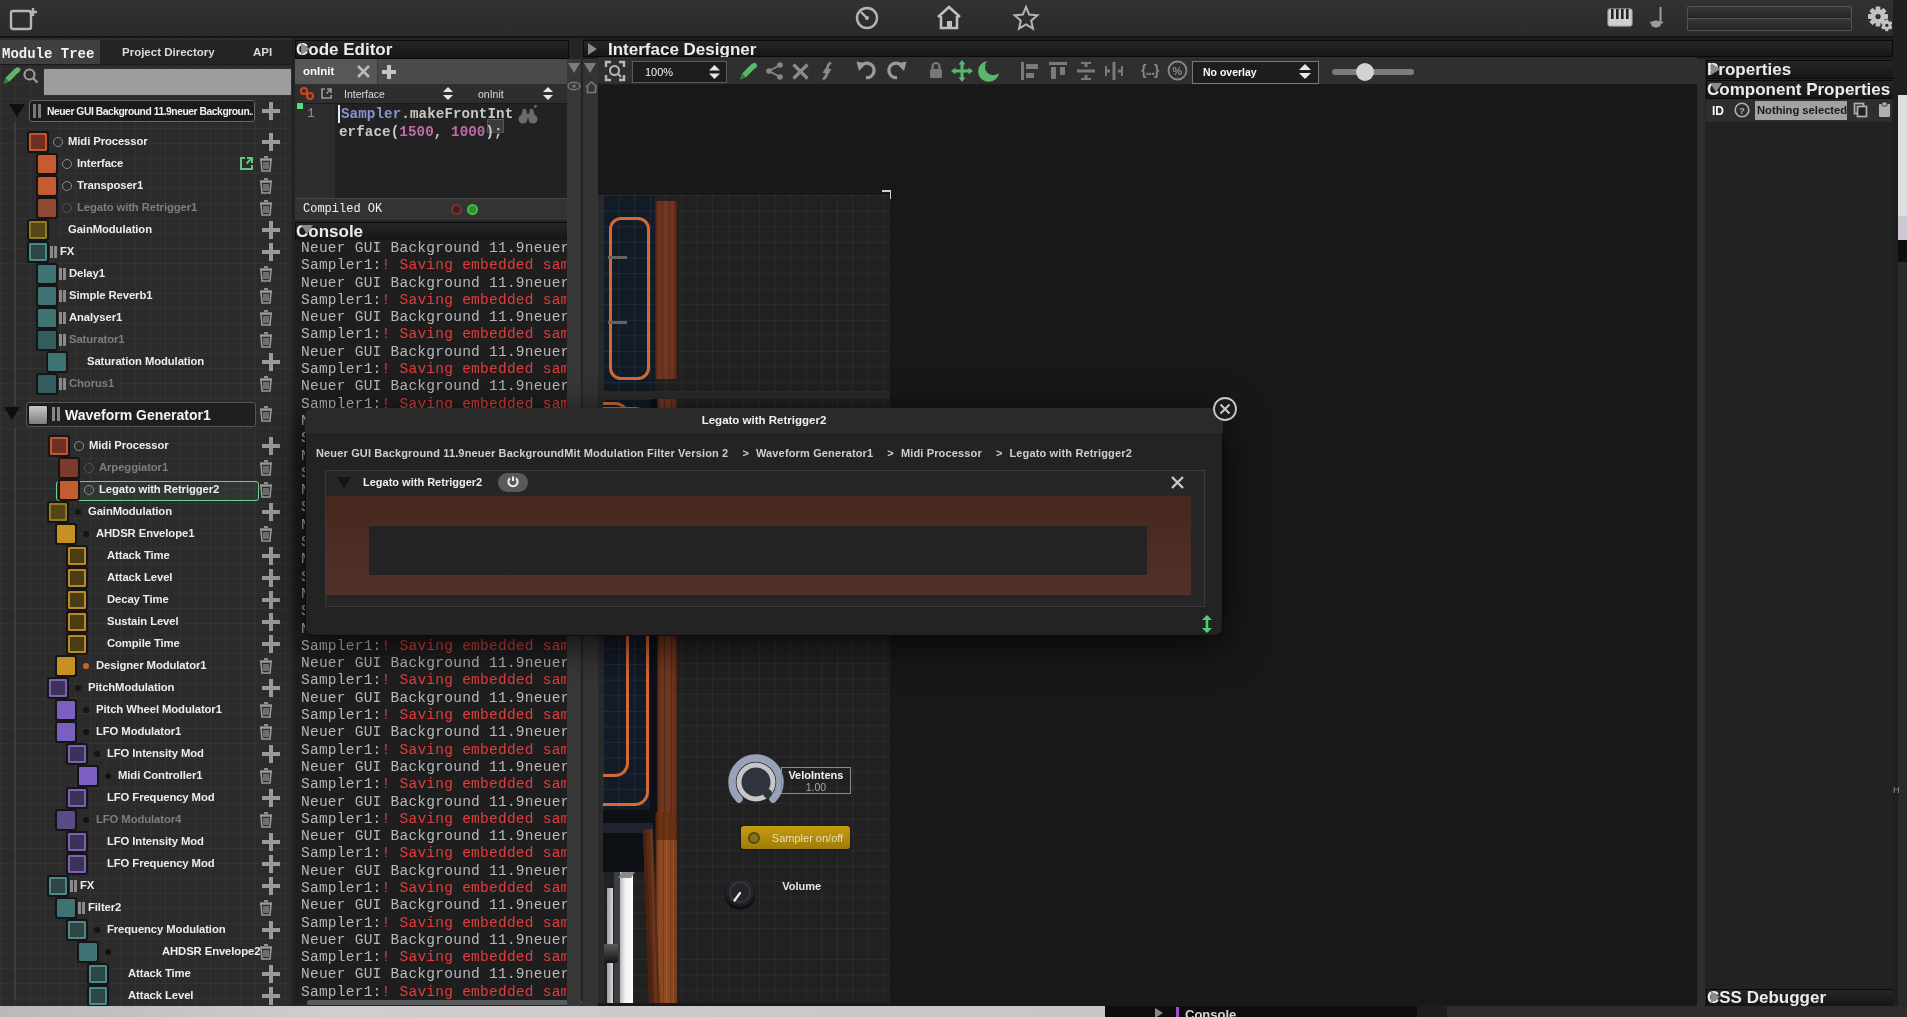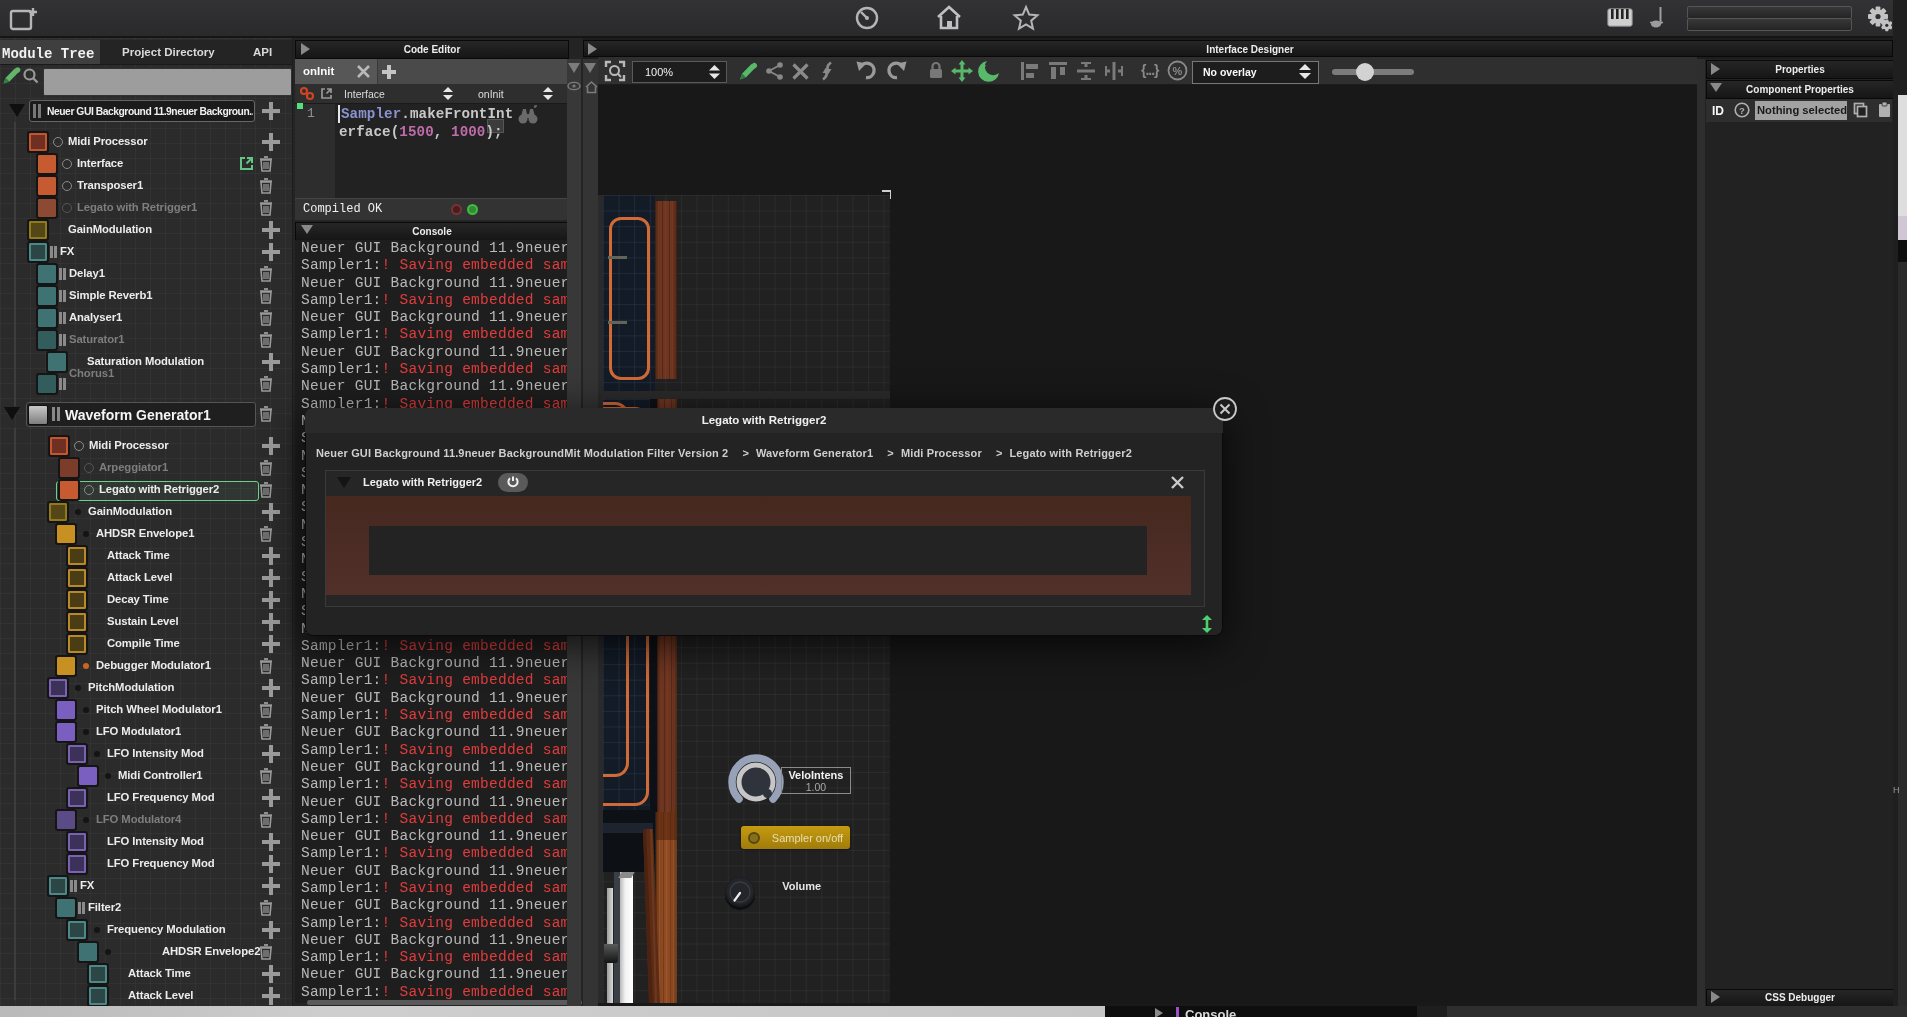--- a/index.html
+++ b/index.html
@@ -1,20 +1,20 @@
 <!DOCTYPE html>
 <html><head><meta charset="utf-8"><style>
 html,body{margin:0;padding:0;}
 body{width:1907px;height:1017px;overflow:hidden;background:#c9c9c9;
   font-family:"Liberation Sans",sans-serif;position:relative;}
 .abs{position:absolute;}
 .b{font-weight:bold;}
 .mono{font-family:"Liberation Mono",monospace;}
 .hdr{background:linear-gradient(#262626,#161616);border:1px solid #090909;
-  color:#ececec;font-weight:bold;font-size:10px;text-align:center;letter-spacing:0;}
+  color:#ececec;font-weight:bold;font-size:17px;text-align:left;letter-spacing:0;}
 .tri-r{width:0;height:0;border-top:6px solid transparent;border-bottom:6px solid transparent;border-left:9px solid #8a8a8a;}
 .tri-d{width:0;height:0;border-left:6px solid transparent;border-right:6px solid transparent;border-top:9px solid #8a8a8a;}
 .grid-dark{background-color:#2b2b2b;
  background-image:linear-gradient(rgba(255,255,255,.030) 1px,transparent 1px),linear-gradient(90deg,rgba(255,255,255,.030) 1px,transparent 1px);
  background-size:15px 15px;}
 .grid-iface{background-color:#212121;
  background-image:linear-gradient(rgba(255,255,255,.045) 1px,transparent 1px),linear-gradient(90deg,rgba(255,255,255,.045) 1px,transparent 1px);
  background-size:15.6px 15.6px;}
 .grid-navy{background-color:#131b26;
  background-image:linear-gradient(rgba(140,170,220,.10) 1px,transparent 1px),linear-gradient(90deg,rgba(140,170,220,.10) 1px,transparent 1px);
@@ -199,21 +199,21 @@
     <path d="M5 1 h4" stroke="#9a9a9a" stroke-width="1.8"></path>
 <path d="M5 6 v7 M7 6 v7 M9 6 v7" stroke="#9a9a9a" stroke-width="1.2"></path>
   </svg>
 <div class="abs" style="left:48px;top:353px;width:14px;height:14px;background:#3f7373;border:2px solid #3f7373;outline:2px solid #151515;border-radius:1px;"></div>
 <div class="abs b" style="left:87px;top:355px;font-size:11.3px;letter-spacing:-0.1px;color:#ececec;white-space:nowrap;">Saturation Modulation</div>
 <div class="abs" style="left:262px;top:360px;width:18px;height:4px;background:#9a9a9a;"></div>
 <div class="abs" style="left:269px;top:353px;width:4px;height:18px;background:#9a9a9a;"></div>
 <div class="abs" style="left:38px;top:375px;width:14px;height:14px;background:#335c5c;border:2px solid #335c5c;outline:2px solid #151515;border-radius:1px;"></div>
 <div class="abs" style="left:59px;top:378px;width:2.5px;height:12px;background:#8a8a8a;"></div>
 <div class="abs" style="left:63px;top:378px;width:2.5px;height:12px;background:#8a8a8a;"></div>
-<div class="abs b" style="left:69px;top:367px;font-size:11.3px;letter-spacing:-0.1px;color:#7e7e7e;white-space:nowrap;">Chorus1</div>
+<div class="abs b" style="left:69px;top:377px;font-size:11.3px;letter-spacing:-0.1px;color:#7e7e7e;white-space:nowrap;">Chorus1</div>
 <svg class="abs" style="left:259px;top:376px" width="14" height="16" viewBox="0 0 14 16">
 <path d="M2 4 h10 l-1 11 h-8 Z" fill="none" stroke="#9a9a9a" stroke-width="1.6"></path>
 <path d="M1 3.2 h12" stroke="#9a9a9a" stroke-width="1.8"></path>
     <path d="M5 1 h4" stroke="#9a9a9a" stroke-width="1.8"></path>
 <path d="M5 6 v7 M7 6 v7 M9 6 v7" stroke="#9a9a9a" stroke-width="1.2"></path>
   </svg>
 <div class="abs" style="left:50px;top:437px;width:14px;height:14px;background:#6f3023;border:2px solid #c2562e;outline:2px solid #151515;border-radius:1px;"></div>
 <div class="abs" style="left:74px;top:441px;width:8px;height:8px;border:1.5px solid #8a8a8a;border-radius:50%;"></div>
 <div class="abs b" style="left:89px;top:439px;font-size:11.3px;letter-spacing:-0.1px;color:#ececec;white-space:nowrap;">Midi Processor</div>
 <div class="abs" style="left:262px;top:444px;width:18px;height:4px;background:#9a9a9a;"></div>
@@ -265,21 +265,21 @@
 <div class="abs" style="left:68px;top:613px;width:14px;height:14px;background:#4a3c15;border:2px solid #b8892a;outline:2px solid #151515;border-radius:1px;"></div>
 <div class="abs b" style="left:107px;top:615px;font-size:11.3px;letter-spacing:-0.1px;color:#ececec;white-space:nowrap;">Sustain Level</div>
 <div class="abs" style="left:262px;top:620px;width:18px;height:4px;background:#9a9a9a;"></div>
 <div class="abs" style="left:269px;top:613px;width:4px;height:18px;background:#9a9a9a;"></div>
 <div class="abs" style="left:68px;top:635px;width:14px;height:14px;background:#4a3c15;border:2px solid #b8892a;outline:2px solid #151515;border-radius:1px;"></div>
 <div class="abs b" style="left:107px;top:637px;font-size:11.3px;letter-spacing:-0.1px;color:#ececec;white-space:nowrap;">Compile Time</div>
 <div class="abs" style="left:262px;top:642px;width:18px;height:4px;background:#9a9a9a;"></div>
 <div class="abs" style="left:269px;top:635px;width:4px;height:18px;background:#9a9a9a;"></div>
 <div class="abs" style="left:57px;top:657px;width:14px;height:14px;background:#c79022;border:2px solid #c79022;outline:2px solid #151515;border-radius:1px;"></div>
 <div class="abs" style="left:83px;top:663px;width:6px;height:6px;background:#c86820;border-radius:50%;"></div>
-<div class="abs b" style="left:96px;top:659px;font-size:11.3px;letter-spacing:-0.1px;color:#ececec;white-space:nowrap;">Debugger Modulator1</div>
+<div class="abs b" style="left:96px;top:659px;font-size:11.3px;letter-spacing:-0.1px;color:#ececec;white-space:nowrap;">Designer Modulator1</div>
 <svg class="abs" style="left:259px;top:658px" width="14" height="16" viewBox="0 0 14 16">
 <path d="M2 4 h10 l-1 11 h-8 Z" fill="none" stroke="#9a9a9a" stroke-width="1.6"></path>
 <path d="M1 3.2 h12" stroke="#9a9a9a" stroke-width="1.8"></path>
     <path d="M5 1 h4" stroke="#9a9a9a" stroke-width="1.8"></path>
 <path d="M5 6 v7 M7 6 v7 M9 6 v7" stroke="#9a9a9a" stroke-width="1.2"></path>
   </svg>
 <div class="abs" style="left:49px;top:679px;width:14px;height:14px;background:#3c3158;border:2px solid #7a62b0;outline:2px solid #151515;border-radius:1px;"></div>
 <div class="abs" style="left:75px;top:685px;width:6px;height:6px;background:#141414;border-radius:50%;"></div>
 <div class="abs b" style="left:88px;top:681px;font-size:11.3px;letter-spacing:-0.1px;color:#ececec;white-space:nowrap;">PitchModulation</div>
 <div class="abs" style="left:262px;top:686px;width:18px;height:4px;background:#9a9a9a;"></div>

